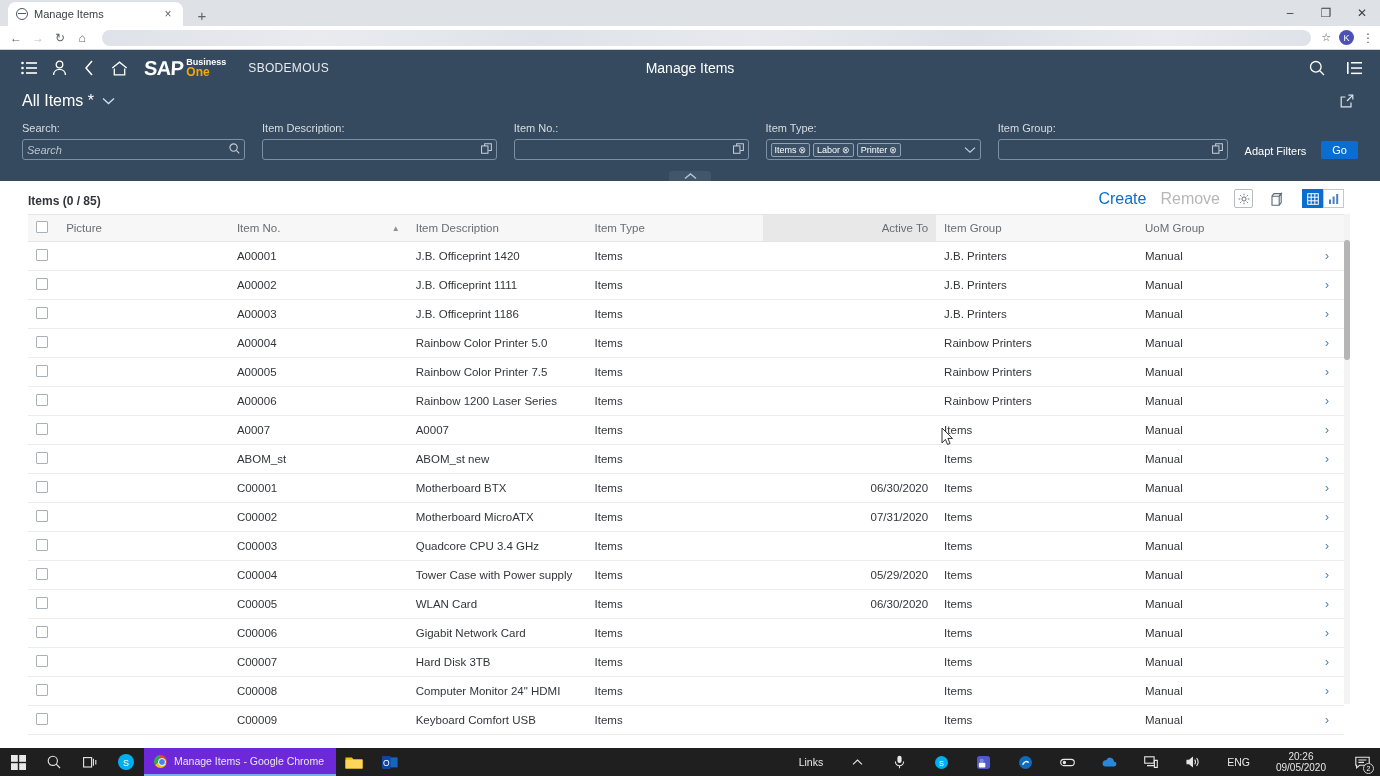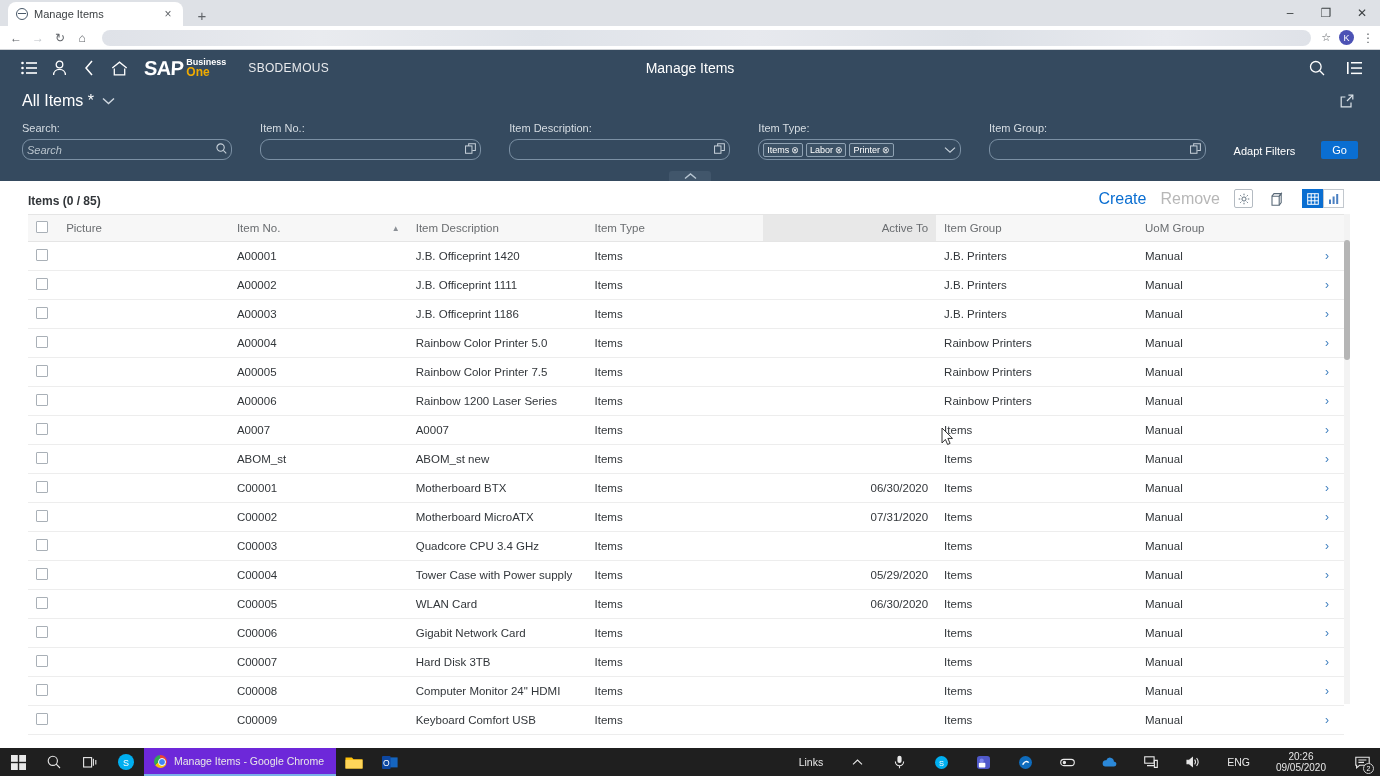--- a/index.html
+++ b/index.html
@@ -110,29 +110,29 @@
   }
 
   .sap-subheader { padding: 6px 22px 0 22px; position: relative; }
   .view-title-row { display: flex; align-items: center; gap: 8px; }
   .view-title { color: #ffffff; font-size: 16px; }
   .view-chevron { color: #cfd8e0; font-size: 11px; }
   .share-ico { position: absolute; right: 26px; top: 8px; color: #dce3e9; }
 
   
   .filter-bar {
-    display: flex; padding: 12px 22px 10px 22px; gap: 16px; align-items: flex-end;
+    display: flex; padding: 12px 22px 10px 22px; gap: 5px; align-items: flex-end;
   }
   .filter-field { display: flex; flex-direction: column; }
   .filter-label {
     color: #d6dde3; font-size: 11px; margin-bottom: 5px;
   }
   .filter-input {
     height: 21px; background: transparent;
-    border: 1px solid #7b90a4; border-radius: 9px;
+    border: 1px solid #7b90a4; border-radius: 3px;
     display: flex; align-items: center; padding: 0 4px;
     position: relative;
   }
   .filter-input input {
     flex: 1; background: transparent; border: none; outline: none;
     color: #ffffff; font-size: 11px; font-family: "Liberation Sans", sans-serif;
     min-width: 0;
   }
   .filter-input input::placeholder { color: #b9c4cd; font-style: italic; }
   .fi-ico { color: #c6d0d9; font-size: 11px; flex: 0 0 auto; margin-left: 3px; }
@@ -385,34 +385,34 @@
         <span class="fi-ico">
           <svg width="11" height="11" viewBox="0 0 12 12" fill="none" stroke="#c6d0d9" stroke-width="1.2">
             <circle cx="5" cy="5" r="4"></circle>
               <path d="M8 8l3.2 3.2"></path>
             </svg>
         </span>
       </div>
     </div>
 
     <div class="filter-field" style="width:240px; margin-left:12px">
-      <span class="filter-label">Item No.:</span>
+      <span class="filter-label">Item Description:</span>
       <div class="filter-input">
         <input style="">
         <span class="fi-ico">
           <svg width="11" height="11" viewBox="0 0 12 12" fill="none" stroke="#c6d0d9" stroke-width="1.1">
             <rect x="0.6" y="3.2" width="7" height="8"></rect>
               <path d="M4 3.2V0.7h7.3v7.4H8"></path>
             </svg>
         </span>
       </div>
     </div>
 
     <div class="filter-field" style="width:240px; margin-left:12px">
-      <span class="filter-label">Item Description:</span>
+      <span class="filter-label">Item No.:</span>
       <div class="filter-input">
         <input style="">
         <span class="fi-ico">
           <svg width="11" height="11" viewBox="0 0 12 12" fill="none" stroke="#c6d0d9" stroke-width="1.1">
             <rect x="0.6" y="3.2" width="7" height="8"></rect>
               <path d="M4 3.2V0.7h7.3v7.4H8"></path>
             </svg>
         </span>
       </div>
     </div>

